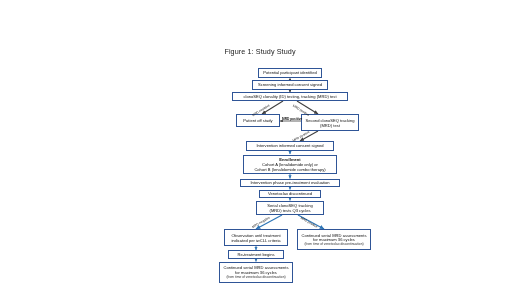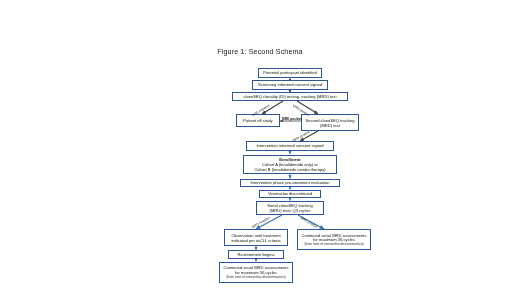--- a/index.html
+++ b/index.html
@@ -64,21 +64,21 @@
     height: 292px;
     overflow: visible;
     pointer-events: none;
   }
 </style>
 </head>
 <body>
 
 <div id="schema">
 
-  <div class="title">Figure 1: Second Schema</div>
+  <div class="title">Figure 1: Study Study</div>
 
   <svg class="connectors" viewBox="0 0 520 292">
     <defs>
       <marker id="ar-dark" markerWidth="5" markerHeight="5" refX="3.6" refY="1.8" orient="auto">
         <path d="M0,0 L3.8,1.8 L0,3.6 z" fill="#404040"></path>
       </marker>
       <marker id="ar-blue" markerWidth="5" markerHeight="5" refX="3.6" refY="1.8" orient="auto">
         <path d="M0,0 L3.8,1.8 L0,3.6 z" fill="#2e75b6"></path>
       </marker>
     </defs>

